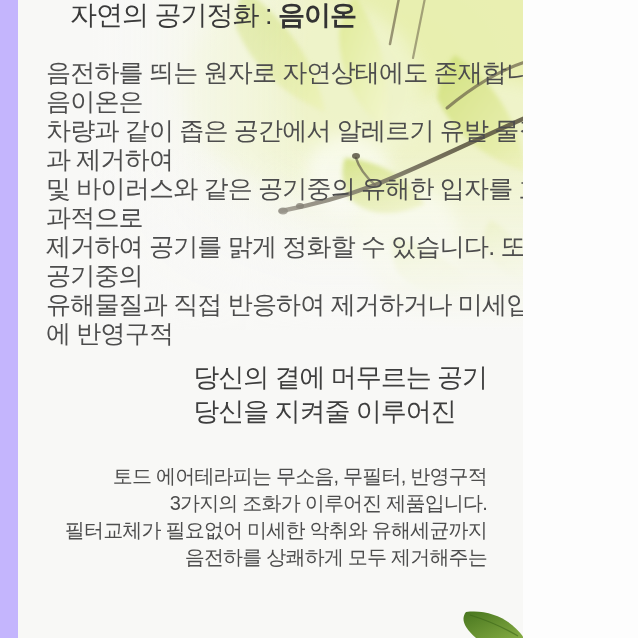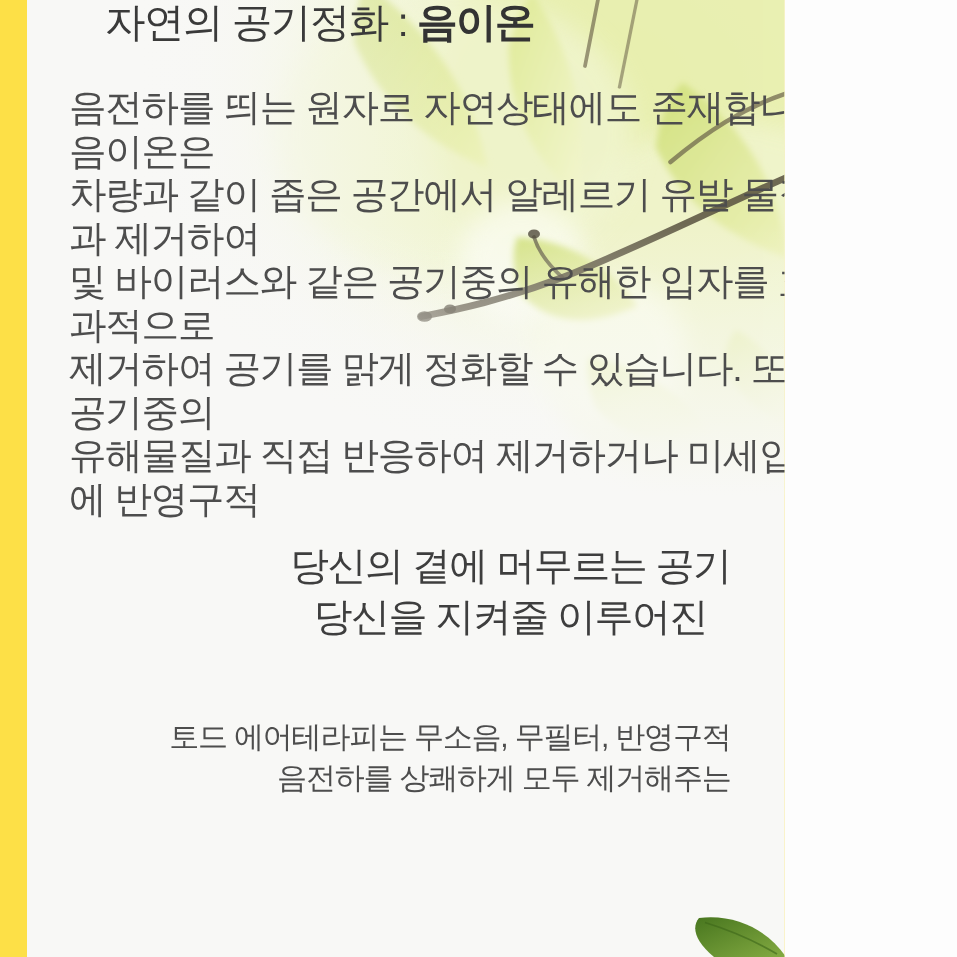--- a/index.html
+++ b/index.html
@@ -6,21 +6,21 @@
   body{
     width:638px;height:638px;
     background:#fdfdfd;
     font-family:"Liberation Sans","DejaVu Sans",sans-serif;
     -webkit-font-smoothing:antialiased;
   }
   .page{
     position:relative;
     width:523px;height:638px;
     overflow:hidden;
-    background:#fde047;
+    background:#c4b5fd;
   }
   .content-bg{
     position:absolute;
     left:18px;top:0;
     width:620px;height:638px;
     background:#f8f8f6;
   }
   
   .top-leaves{
     position:absolute;top:0;right:0;
@@ -51,32 +51,32 @@
     width:520px;
     font-size:25px;
     line-height:29px;
     letter-spacing:-0.8px;
     color:#4d4d4d;
     z-index:3;
   }
   .at-heading{
     position:absolute;
     right:36px;top:360px;
-    text-align:center;
+    text-align:left;
     font-size:26px;
     line-height:34px;
     letter-spacing:-1px;
     color:#3e3e3e;
     font-weight:500;
     z-index:3;
     white-space:nowrap;
   }
   .at-body{
     position:absolute;
-    right:36px;top:479px;
+    right:36px;top:463px;
     text-align:right;
     font-size:20px;
     line-height:27px;
     letter-spacing:-0.8px;
     color:#4d4d4d;
     z-index:3;
     white-space:nowrap;
   }
 </style>
 </head>
@@ -165,20 +165,22 @@
     <div>유해물질과 직접 반응하여 제거하거나 미세입자에 반영구적</div>
   </div>
 
   <div class="at-heading">
     <div>당신의 곁에 머무르는 공기</div>
     <div>당신을 지켜줄 이루어진</div>
   </div>
 
   <div class="at-body">
     <div>토드 에어테라피는 무소음, 무필터, 반영구적</div>
+    <div>3가지의 조화가 이루어진 제품입니다.</div>
+    <div>필터교체가 필요없어 미세한 악취와 유해세균까지</div>
     <div>음전하를 상쾌하게 모두 제거해주는</div>
   </div>
 
   <svg class="bottom-plant" viewBox="0 0 638 45" aria-hidden="true">
     <defs>
       <linearGradient id="lg1" x1="0" y1="0" x2="1" y2="1">
         <stop offset="0" stop-color="#48761f"></stop>
         <stop offset="1" stop-color="#84ab42"></stop>
       </linearGradient>
     </defs>

